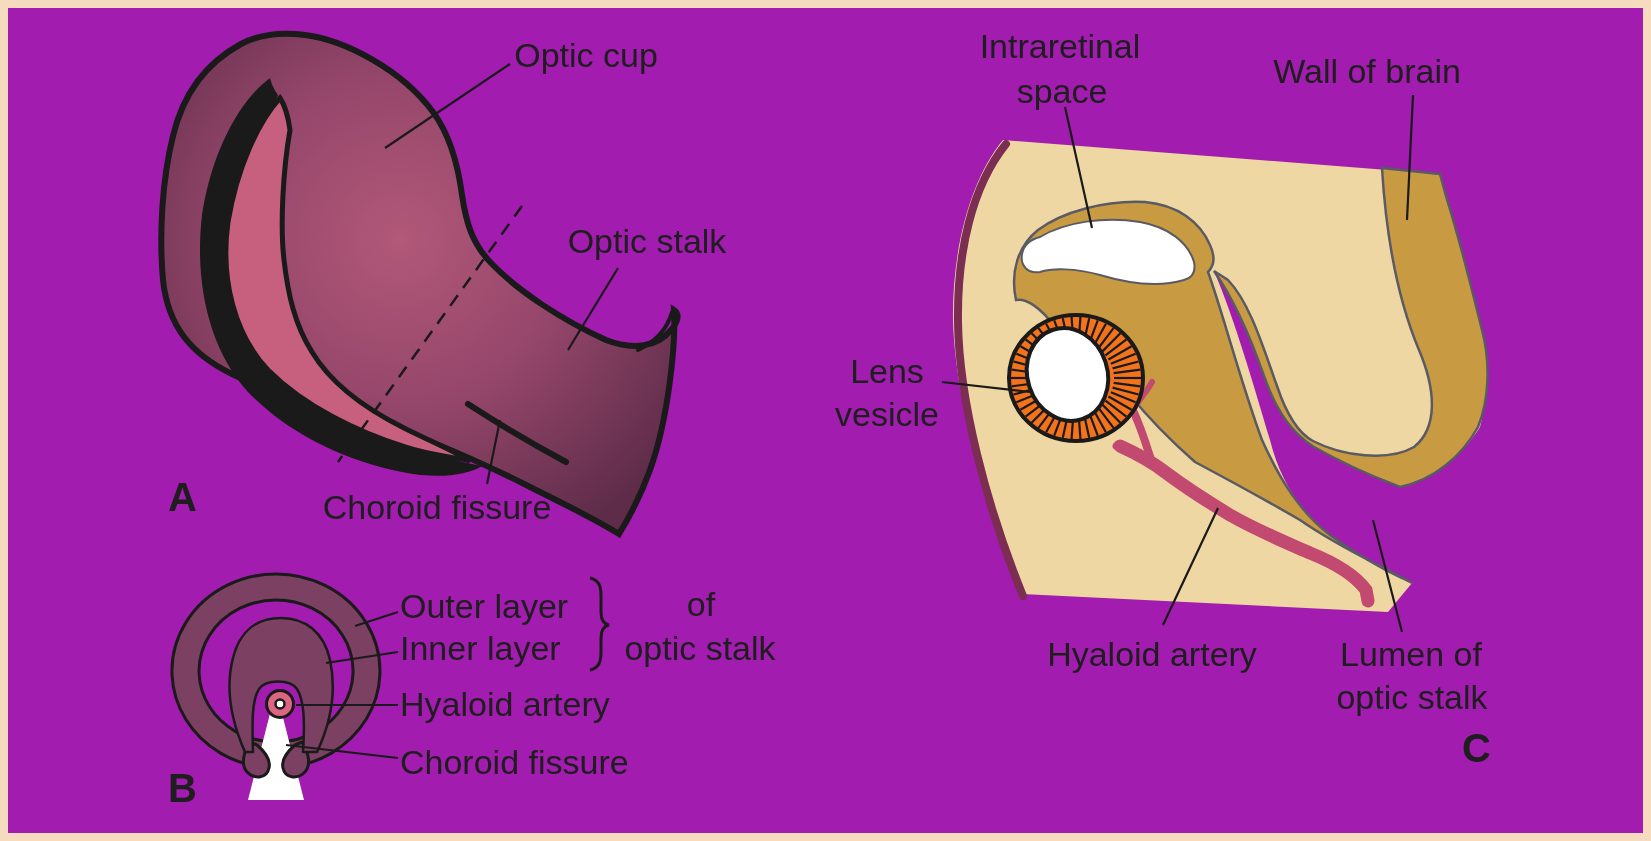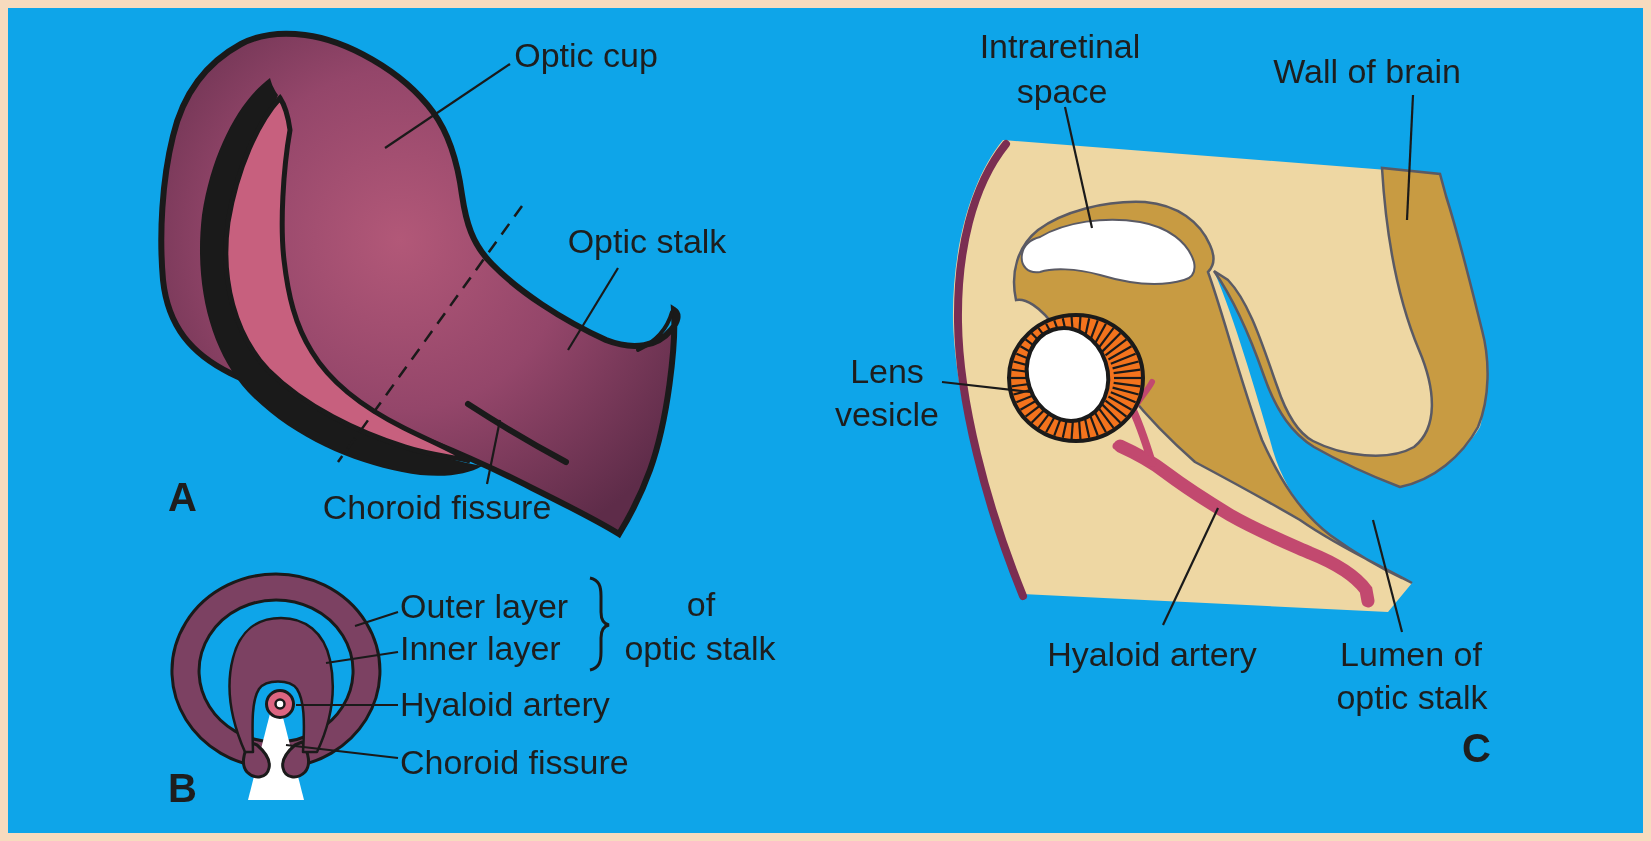--- a/index.html
+++ b/index.html
@@ -1,16 +1,16 @@
 <!DOCTYPE html>
 <html><head>
 <meta charset="utf-8">
 <style>
   html,body{margin:0;padding:0;background:#fff;}
-  #frame{position:relative;width:1651px;height:841px;box-sizing:border-box;border:8px solid #F7DBBE;background:#0ea5e9;overflow:hidden;}
+  #frame{position:relative;width:1651px;height:841px;box-sizing:border-box;border:8px solid #F7DBBE;background:#a21caf;overflow:hidden;}
   svg{position:absolute;left:-8px;top:-8px;}
   text{font-family:"Liberation Sans",sans-serif;fill:#1E1E1E;}
   .lbl{font-size:34px;}
   .letter{font-size:40px;font-weight:bold;}
 </style>
 </head>
 <body>
 
 <div id="frame">
 <svg width="1651" height="841" viewBox="0 0 1651 841">

